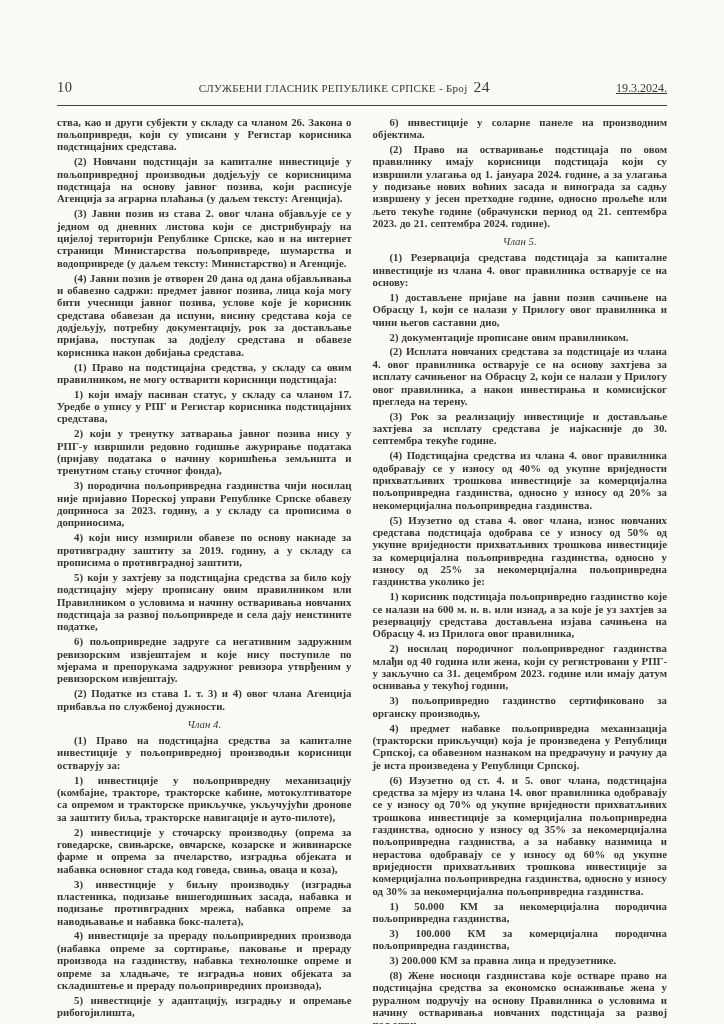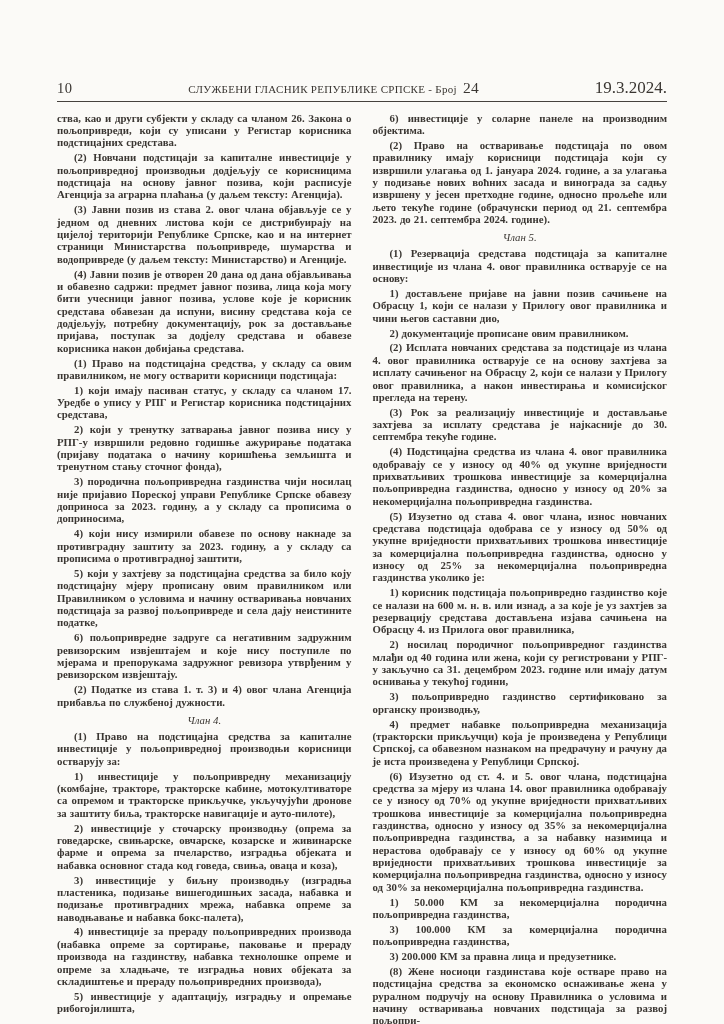--- a/index.html
+++ b/index.html
@@ -11,27 +11,27 @@
     font-family: "Liberation Serif", "DejaVu Serif", serif;
   }
   .sheet {
     width: 724px; height: 1024px;
     padding: 78px 57px 0 57px;
   }
   header.gazette-header {
     display: flex;
     align-items: baseline;
     justify-content: space-between;
-    padding-bottom: 3px;
+    padding-bottom: 9px;
     border-bottom: 1.5px solid #46423e;
   }
   .page-number { font-size: 14.5px; letter-spacing: 0.5px; }
   .gazette-title { font-size: 11px; letter-spacing: 0.3px; white-space: nowrap; }
   .gazette-title .issue { font-size: 15.5px; margin-left: 3px; }
-  .issue-date { font-size: 17px; }
+  .issue-date { font-size: 12px; text-decoration: underline; }
   .columns {
     display: flex;
     gap: 21px;
     margin-top: 7px;
   }
   .column { flex: 1 1 0; min-width: 0; }
   .para {
     font-size: 10.8px;
     line-height: 12.35px;
     text-align: justify;
@@ -66,21 +66,21 @@
   <div class="columns">
     <div class="column">
         <div class="para no-indent">ства, као и други субјекти у складу са чланом 26. Закона о пољопривреди, који су уписани у Регистар корисника подстицајних средстава.</div>
         <div class="para">(2) Новчани подстицаји за капиталне инвестиције у пољопривредној производњи додјељују се корисницима подстицаја на основу јавног позива, који расписује Агенција за аграрна плаћања (у даљем тексту: Агенција).</div>
         <div class="para">(3) Јавни позив из става 2. овог члана објављује се у једном од дневних листова који се дистрибуирају на цијелој територији Републике Српске, као и на интернет страници Министарства пољопривреде, шумарства и водопривреде (у даљем тексту: Министарство) и Агенције.</div>
         <div class="para">(4) Јавни позив је отворен 20 дана од дана објављивања и обавезно садржи: предмет јавног позива, лица која могу бити учесници јавног позива, услове које је корисник средстава обавезан да испуни, висину средстава која се додјељују, потребну документацију, рок за достављање пријава, поступак за додјелу средстава и обавезе корисника након добијања средстава.</div>
         <div class="para">(1) Право на подстицајна средства, у складу са овим правилником, не могу остварити корисници подстицаја:</div>
         <div class="para">1) који имају пасиван статус, у складу са чланом 17. Уредбе о упису у РПГ и Регистар корисника подстицајних средстава,</div>
         <div class="para">2) који у тренутку затварања јавног позива нису у РПГ-у извршили редовно годишње ажурирање података (пријаву података о начину коришћења земљишта и тренутном стању сточног фонда),</div>
         <div class="para">3) породична пољопривредна газдинства чији носилац није пријавио Пореској управи Републике Српске обавезу доприноса за 2023. годину, а у складу са прописима о доприносима,</div>
-        <div class="para">4) који нису измирили обавезе по основу накнаде за противградну заштиту за 2023. годину, а у складу са прописима о противградној заштити,</div>
+        <div class="para">4) који нису измирили обавезе по основу накнаде за противградну заштиту за 2019. годину, а у складу са прописима о противградној заштити,</div>
         <div class="para">5) који у захтјеву за подстицајна средства за било коју подстицајну мјеру прописану овим правилником или Правилником о условима и начину остваривања новчаних подстицаја за развој пољопривреде и села дају неистините податке,</div>
         <div class="para">6) пољопривредне задруге са негативним задружним ревизорским извјештајем и које нису поступиле по мјерама и препорукама задружног ревизора утврђеним у ревизорском извјештају.</div>
         <div class="para">(2) Податке из става 1. т. 3) и 4) овог члана Агенција прибавља по службеној дужности.</div>
         <div class="article-heading">Члан 4.</div>
         <div class="para">(1) Право на подстицајна средства за капиталне инвестиције у пољопривредној производњи корисници остварују за:</div>
         <div class="para">1) инвестиције у пољопривредну механизацију (комбајне, тракторе, тракторске кабине, мотокултиваторе са опремом и тракторске прикључке, укључујући дронове за заштиту биља, тракторске навигације и ауто-пилоте),</div>
         <div class="para">2) инвестиције у сточарску производњу (опрема за говедарске, свињарске, овчарске, козарске и живинарске фарме и опрема за пчеларство, изградња објеката и набавка основног стада код говеда, свиња, оваца и коза),</div>
         <div class="para">3) инвестиције у биљну производњу (изградња пластеника, подизање вишегодишњих засада, набавка и подизање противградних мрежа, набавка опреме за наводњавање и набавка бокс-палета),</div>
         <div class="para">4) инвестиције за прераду пољопривредних производа (набавка опреме за сортирање, паковање и прераду производа на газдинству, набавка технолошке опреме и опреме за хладњаче, те изградња нових објеката за складиштење и прераду пољопривредних производа),</div>
         <div class="para">5) инвестиције у адаптацију, изградњу и опремање рибогојилишта,</div>

